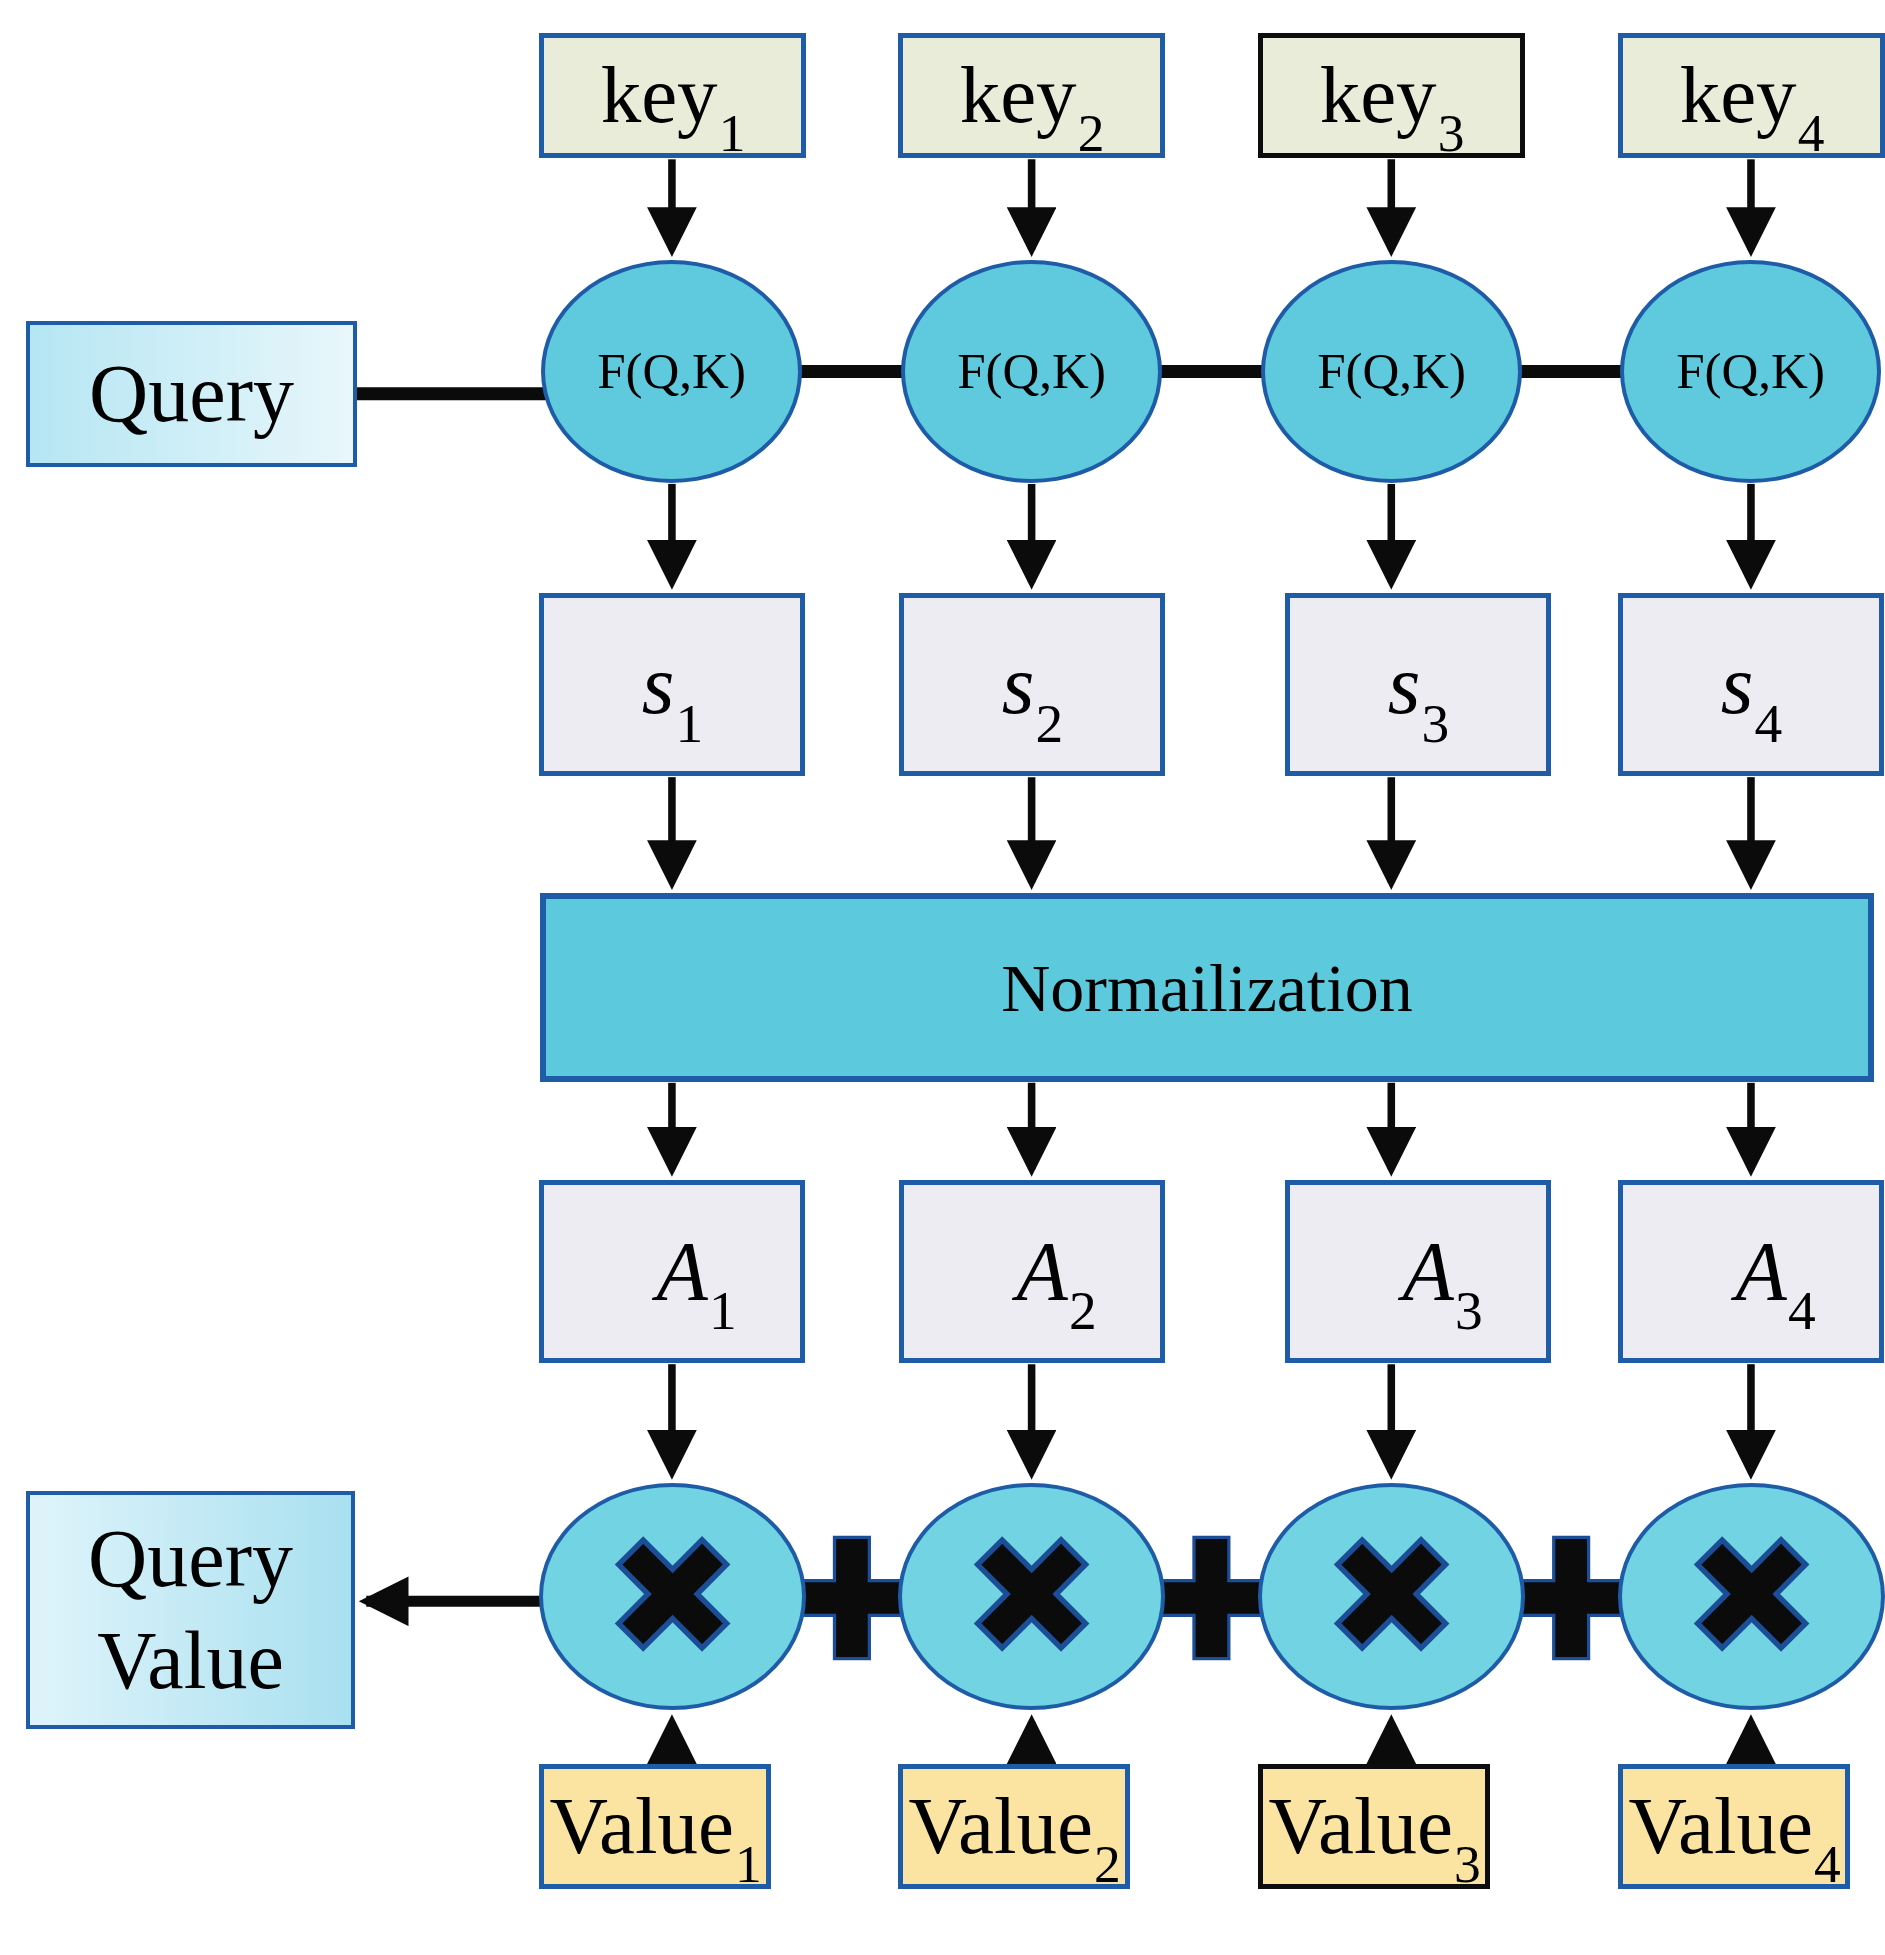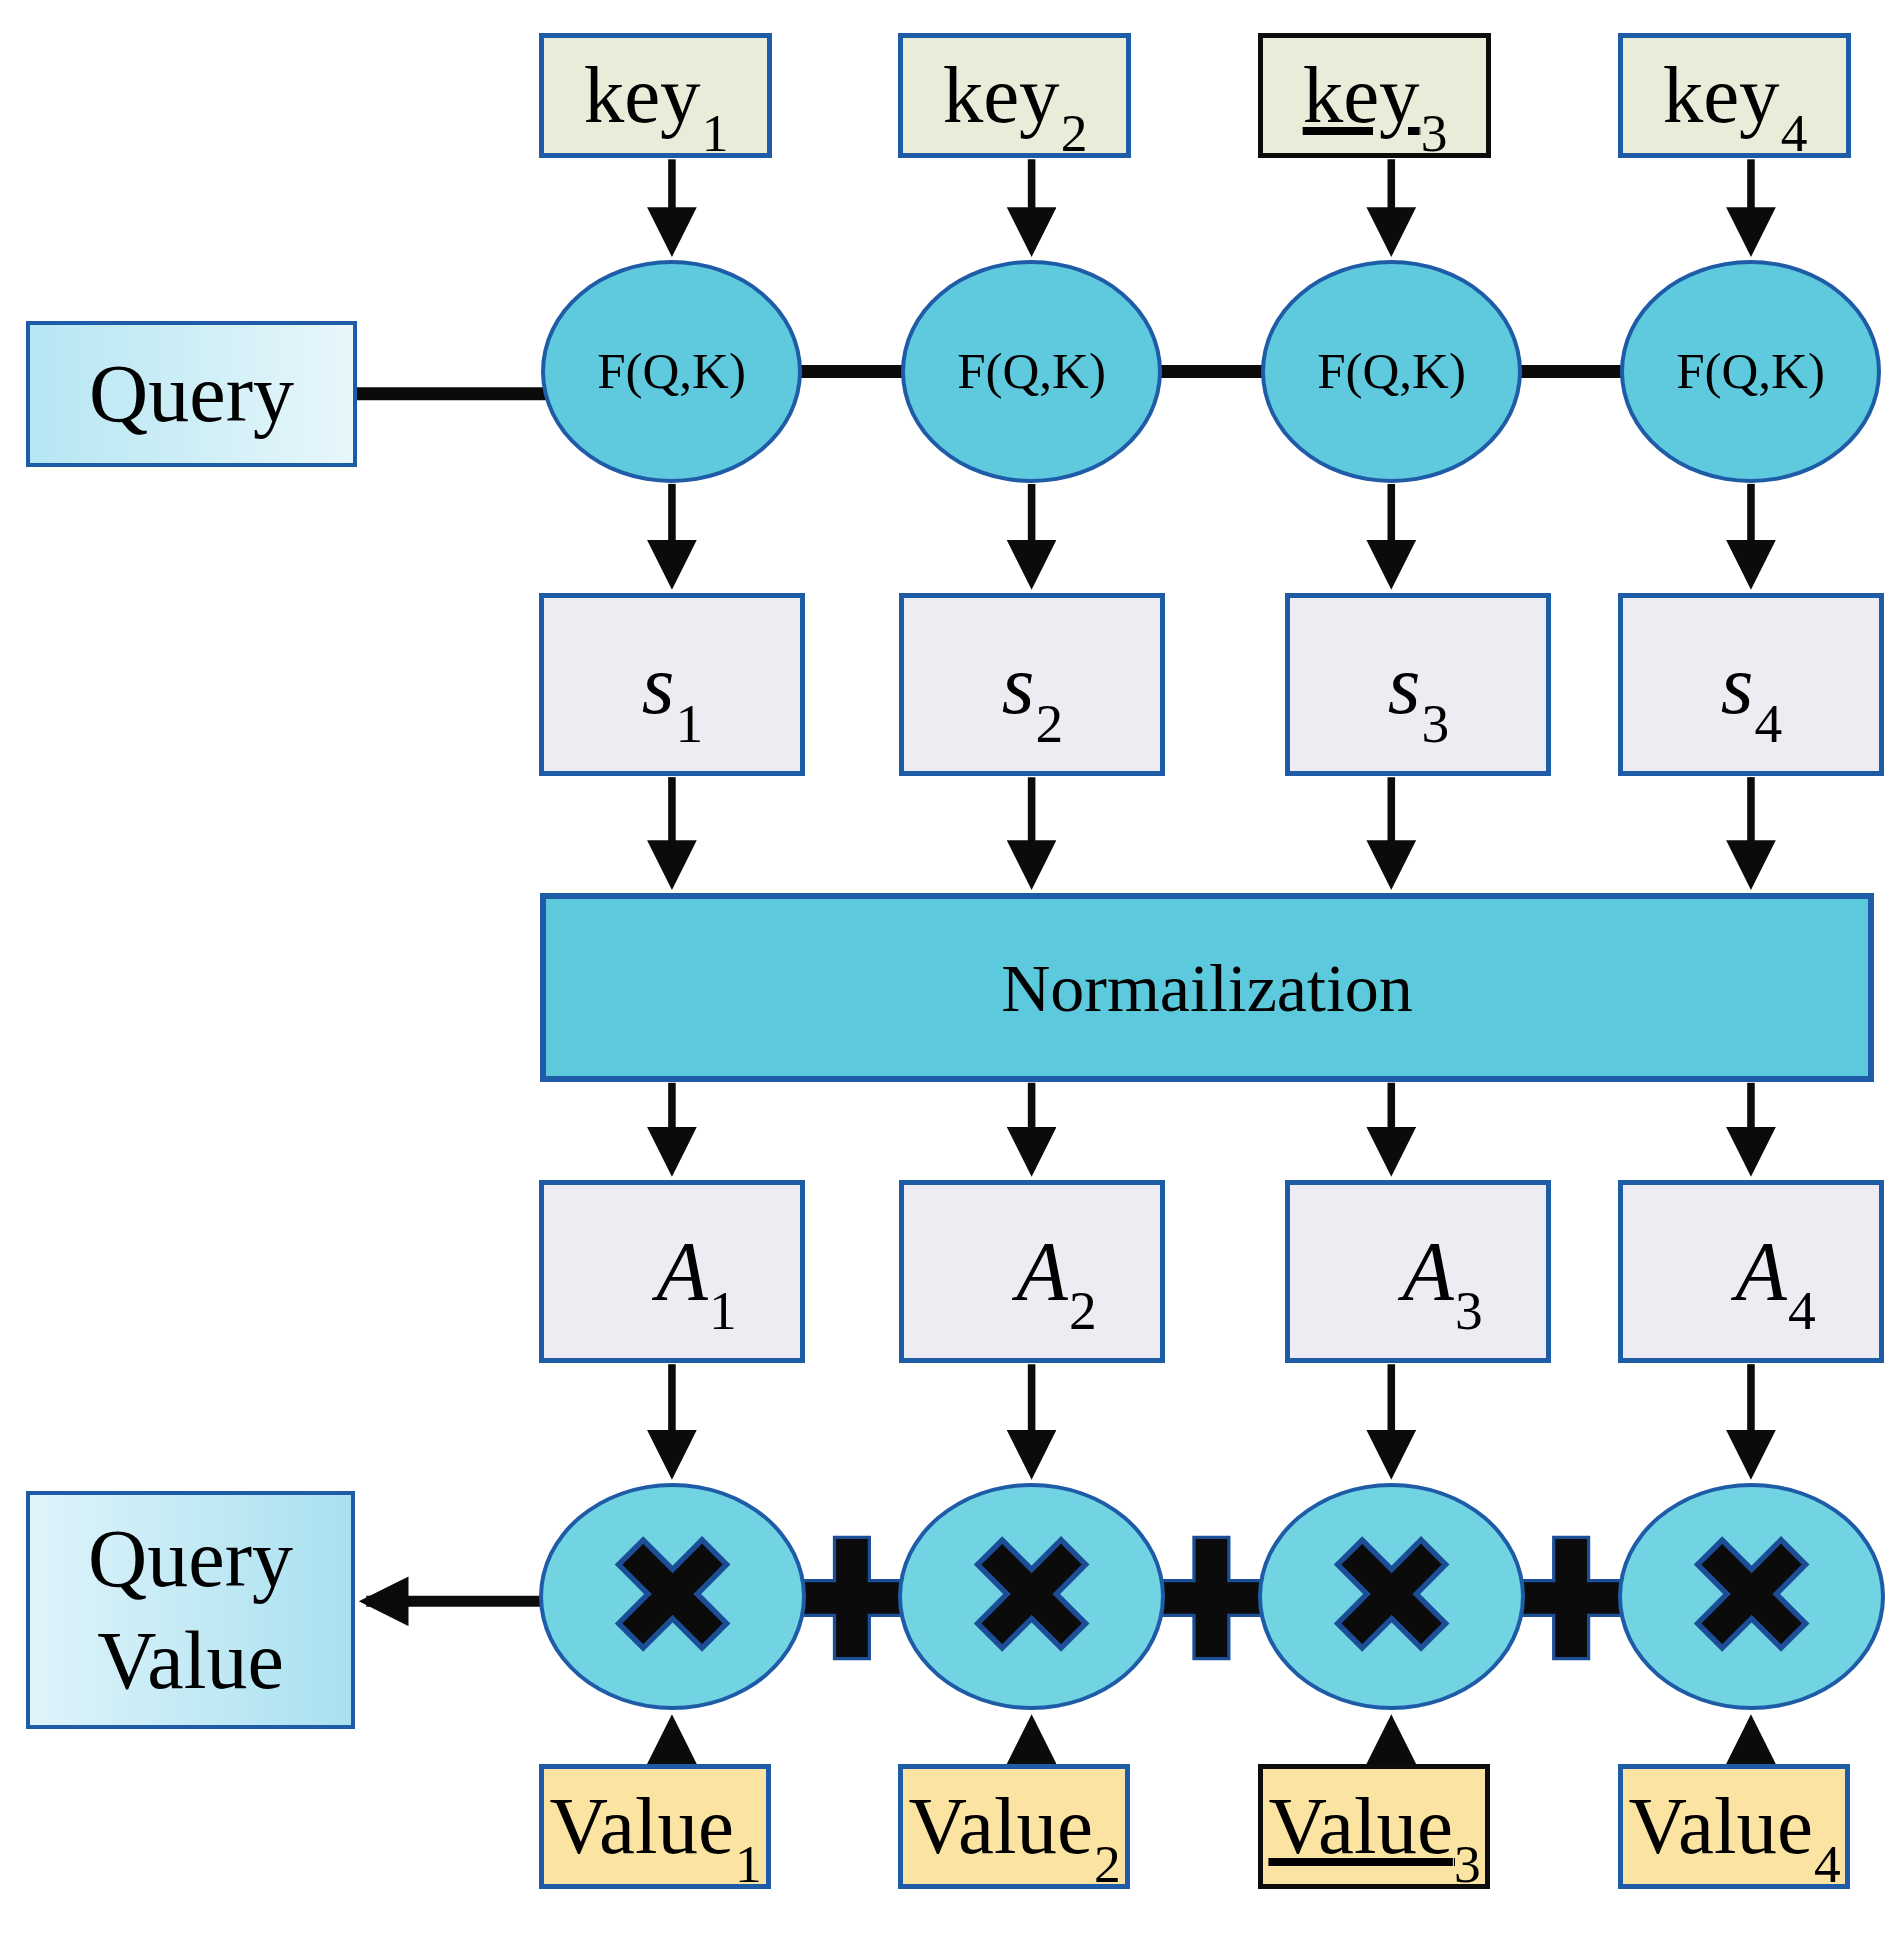--- a/index.html
+++ b/index.html
@@ -44,32 +44,32 @@
   .box{
     position:absolute;
     box-sizing:border-box;
     display:flex;
     align-items:center;
     justify-content:center;
     text-align:center;
     line-height:1;
   }
   .keybox{
-    width:233px;height:125px;top:33px;
+    width:267px;height:125px;top:33px;
     background:var(--key-fill);
     border:5.4px solid var(--border-blue);
     font-size:81px;
   }
   .valuebox{
     width:232px;height:125px;top:1764px;
     background:var(--value-fill);
     border:5.4px solid var(--border-blue);
     font-size:81px;
   }
-  .black-border{border-color:var(--border-black);text-decoration:underline;}
+  .black-border{border-color:var(--border-black);}
   .node{
     width:261px;height:223px;top:260px;
     background:var(--node-fill);
     border:4.3px solid var(--border-blue);
     border-radius:50%;
     font-size:51px;
   }
   .multnode{
     width:267px;height:227px;top:1483px;
     background:var(--mult-fill);

